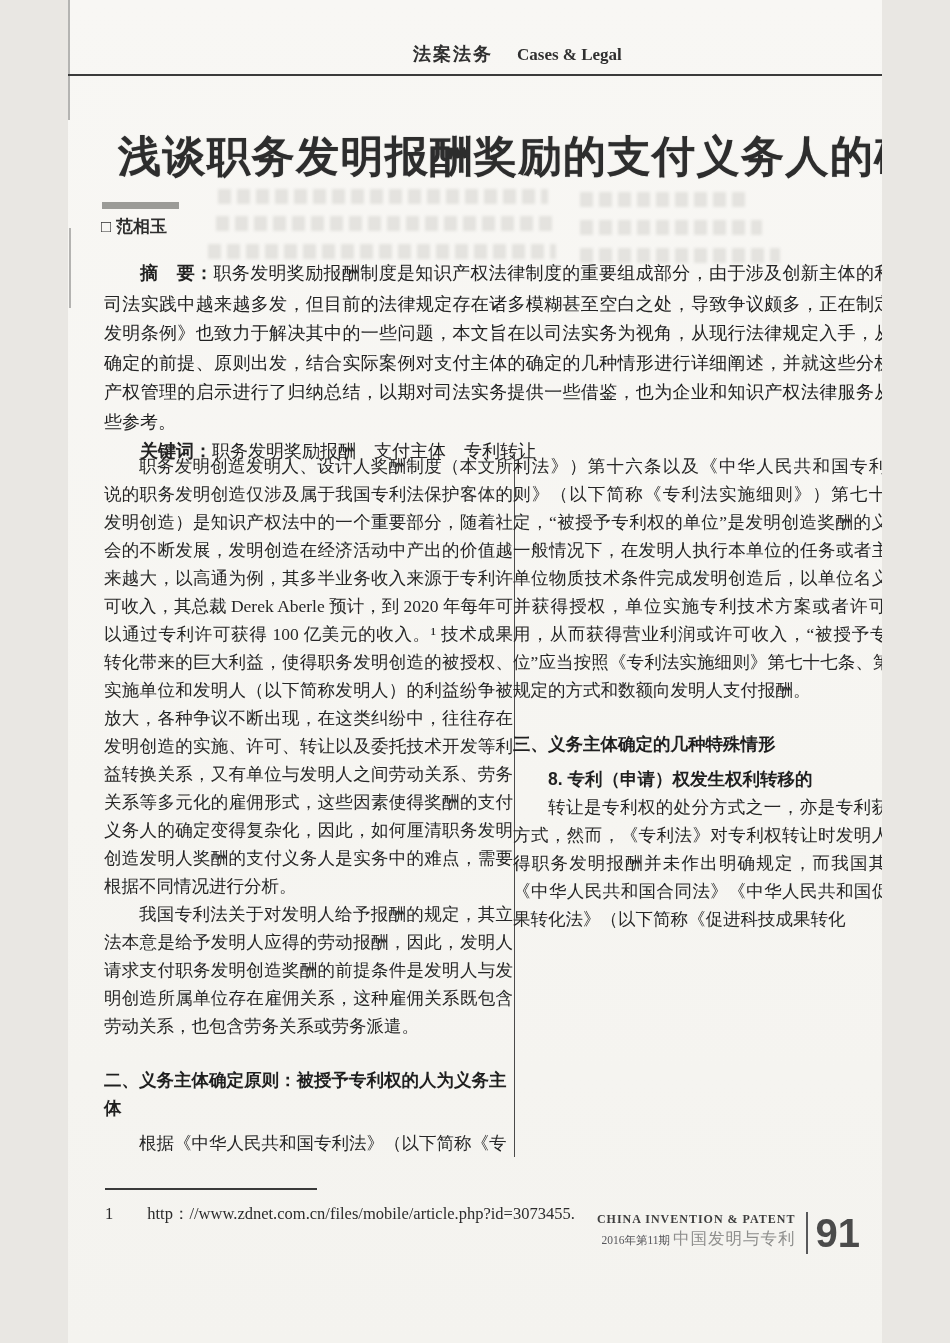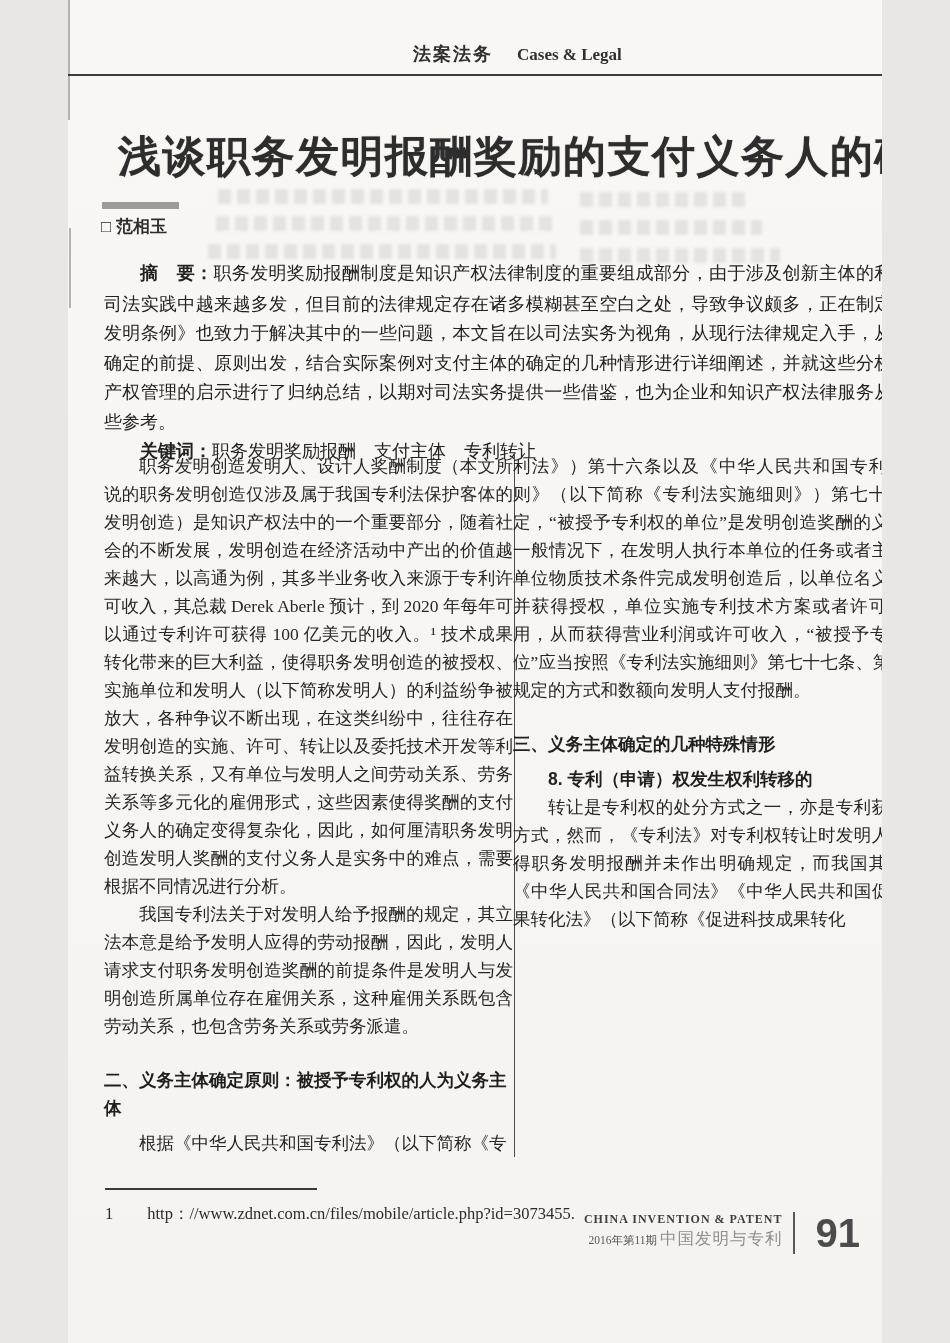--- a/index.html
+++ b/index.html
@@ -45,21 +45,21 @@
   .footnote-rule{position:absolute;top:1188px;left:37px;width:212px;height:2px;background:#3a3a3a;}
   .footnote{position:absolute;top:1203px;left:37px;font-size:16.5px;color:#2b2b2b;}
   .fn-num{margin-right:34px;}
   
   .footer{position:absolute;top:1212px;right:22px;display:flex;align-items:flex-start;}
   .footer-meta{text-align:right;}
   .journal-en{font-weight:bold;font-size:12px;line-height:14px;letter-spacing:1px;color:#3e3e3e;}
   .journal-cn-line{font-family:Liberation Serif, serif;font-size:11.5px;color:#55555a;margin-top:2px;}
   .journal-cn{font-size:16.5px;color:#8e8e8c;letter-spacing:1px;}
   .footer-bar{width:2px;height:42px;background:#58585a;margin:0 8px 0 10px;}
-  .page-num{font-family:"Liberation Sans","DejaVu Sans",sans-serif;font-weight:600;font-size:40px;line-height:42px;color:#4b4b4b;margin-left:13px;}
+  .page-num{font-family:"Liberation Sans","DejaVu Sans",sans-serif;font-weight:600;font-size:40px;line-height:42px;color:#4b4b4b;}
 </style>
 </head>
 <body>
 
 <div class="page">
 
   <div class="edge-line edge-a"></div>
   <div class="edge-line edge-b"></div>
 
   <div class="header">

